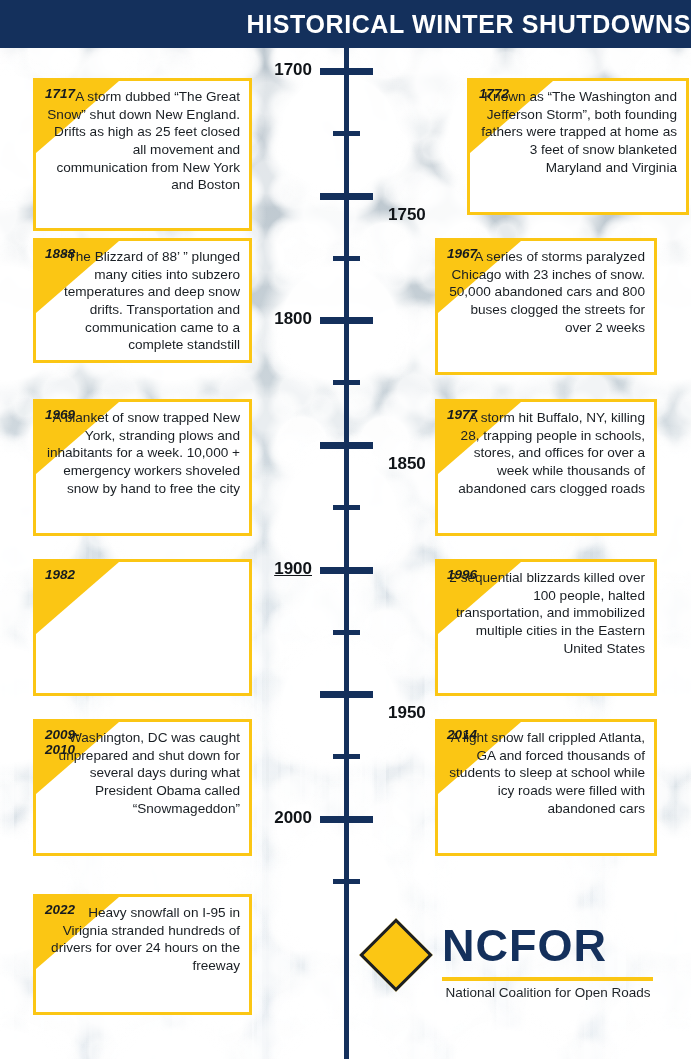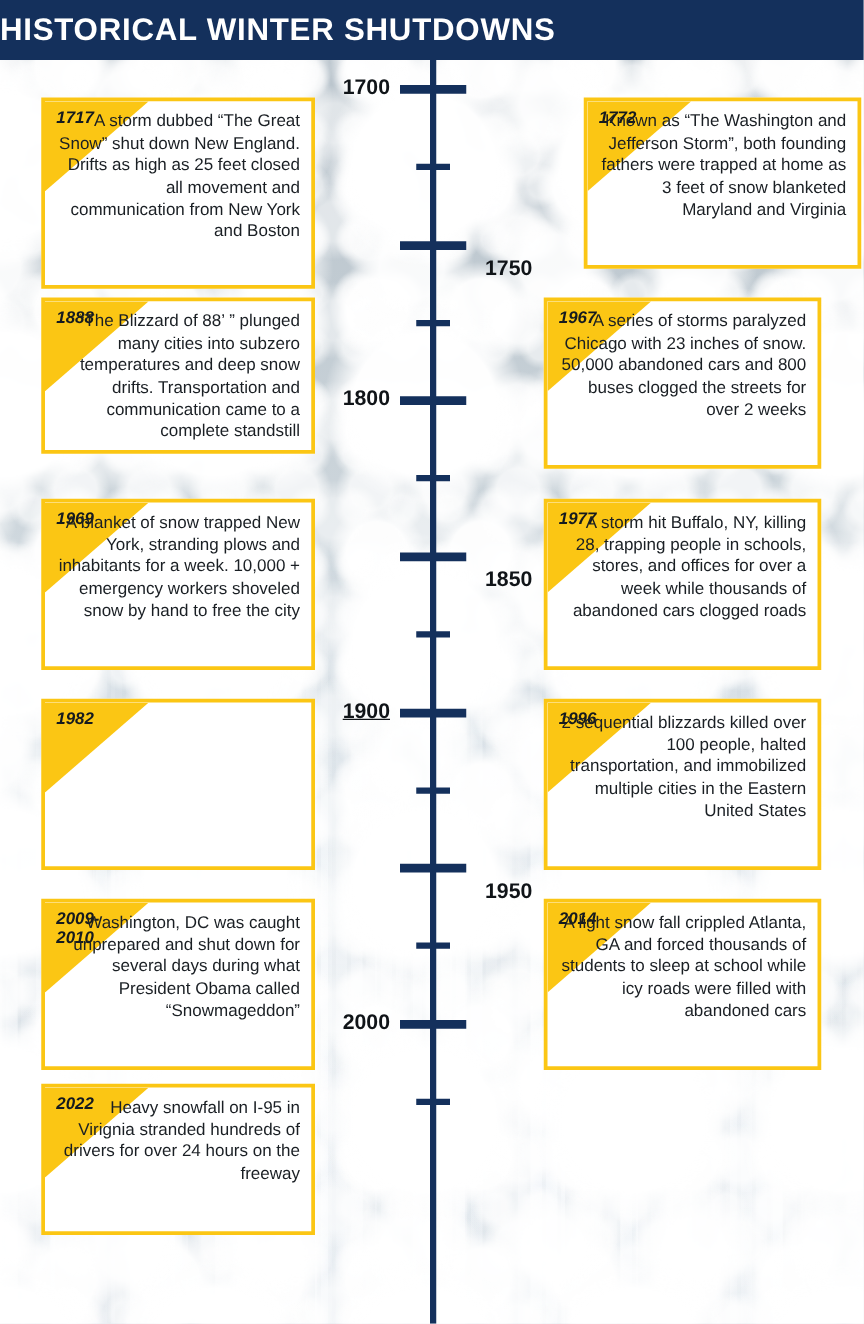--- a/index.html
+++ b/index.html
@@ -112,21 +112,21 @@
 
   
   .header {
     position: absolute;
     left: 0; top: 0;
     width: 691px; height: 48px;
     background: #14305c;
     z-index: 5;
     display: flex;
     align-items: center;
-    justify-content: flex-start;
+    justify-content: flex-end;
   }
   .header-title {
     color: #ffffff;
     font-size: 25px;
     font-weight: bold;
     letter-spacing: .6px;
     white-space: nowrap;
   }
 
   
@@ -294,21 +294,21 @@
       <div class="card left" style="top: 559px; height: 137px;">
         <div class="card-corner"></div>
         <div class="card-year">1982</div>
       </div>
       <div class="card left" style="top: 719px; height: 137px;">
         <div class="card-corner"></div>
         <div class="card-year">2009-
 2010</div>
         <div class="card-text">Washington, DC was caught unprepared and shut down for several days during what President Obama called “Snowmageddon”</div>
       </div>
-      <div class="card left" style="top: 867px; height: 121px;">
+      <div class="card left" style="top: 894px; height: 121px;">
         <div class="card-corner"></div>
         <div class="card-year">2022</div>
         <div class="card-text">Heavy snowfall on I-95 in Virignia stranded hundreds of drivers for over 24 hours on the freeway</div>
       </div>
       <div class="card right" style="top: 78px; height: 137px; margin-left: 32px;">
         <div class="card-corner"></div>
         <div class="card-year">1772</div>
         <div class="card-text">Known as “The Washington and Jefferson Storm”, both founding fathers were trapped at home as 3 feet of snow blanketed Maryland and Virginia</div>
       </div>
       <div class="card right" style="top: 238px; height: 137px;">
@@ -326,14 +326,20 @@
         <div class="card-year">1996</div>
         <div class="card-text">2 sequential blizzards killed over 100 people, halted transportation, and immobilized multiple cities in the Eastern United States</div>
       </div>
       <div class="card right" style="top: 719px; height: 137px;">
         <div class="card-corner"></div>
         <div class="card-year">2014</div>
         <div class="card-text">A light snow fall crippled Atlanta, GA and forced thousands of students to sleep at school while icy roads were filled with abandoned cars</div>
       </div>
     </div>
 
+  <div class="logo">
+    <div class="logo-diamond"></div>
+    <div class="logo-word">NCFOR</div>
+    <div class="logo-rule"></div>
+    <div class="logo-tagline">National Coalition for Open Roads</div>
+  </div>
 
 </div>
 
 </body></html>

